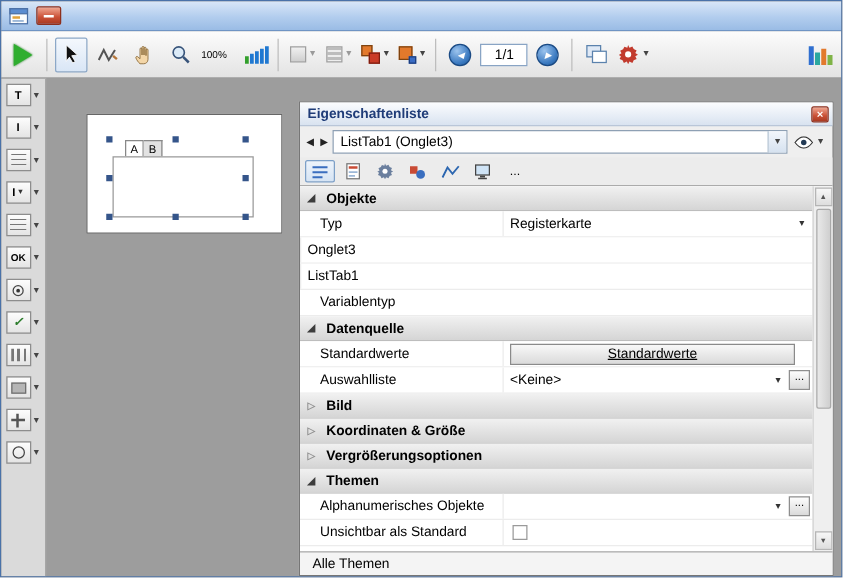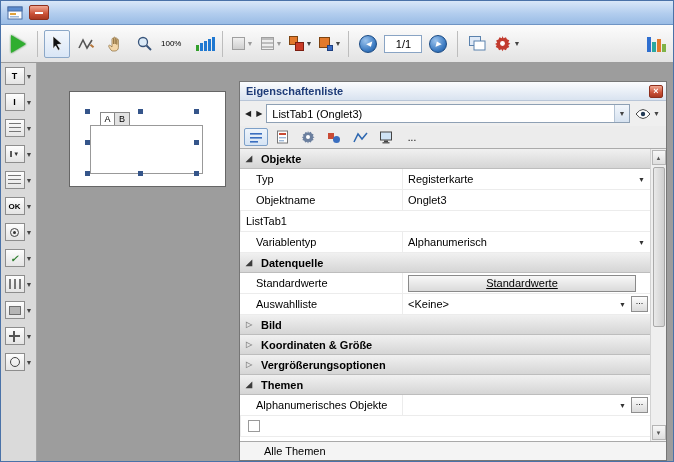--- a/index.html
+++ b/index.html
@@ -100,21 +100,21 @@
   .pell { width:17px; height:16px; border:1px solid #8e8e8e; background:linear-gradient(#fdfdfd,#dadada);
           font-size:9px; line-height:9px; text-align:center; margin-left:2px; }
   .pbtn { flex:1; height:17px; margin-right:12px; border:1px solid #8a8a8a; background:linear-gradient(#f8f8f8,#dadada);
           display:flex; align-items:center; justify-content:center; text-decoration:underline; }
   .pcheck { width:12px; height:12px; border:1px solid #9a9a9a; background:#fff; margin-left:2px; }
   .pscroll { width:16px; background:#efefef; border-left:1px solid #d2d2d2; display:flex; flex-direction:column; align-items:center; }
   .sbtn { width:14px; height:15px; border:1px solid #b5b5b5; background:linear-gradient(#f7f7f7,#dedede);
           display:flex; align-items:center; justify-content:center; font-size:6px; color:#555; margin-top:1px; }
   .sbtn.bottom { margin-top:auto; margin-bottom:1px; }
   .sthumb { width:12px; height:160px; margin-top:2px; border:1px solid #a9a9a9; border-radius:2px; background:linear-gradient(90deg,#e9e9e9,#cfcfcf); }
-  .pfooter { height:19px; border-top:1px solid #a9a9a9; background:#f4f4f4; display:flex; align-items:center; padding-left:24px; }
+  .pfooter { height:19px; border-top:1px solid #a9a9a9; background:#f4f4f4; display:flex; align-items:center; padding-left:10px; }
 </style>
 </head>
 <body>
 
 <div class="window">
 
   <div class="titlebar">
     <svg width="16" height="16" viewBox="0 0 16 16">
       <rect x="1" y="2" width="14" height="12" fill="#fdfdfd" stroke="#4a6fa5"></rect>
       <rect x="1" y="2" width="14" height="4" fill="#5b8cd0" stroke="#4a6fa5"></rect>
@@ -398,38 +398,33 @@
 
             <div class="prow">
               <div class="plabel">Typ</div>
               <div class="pval">
                 <span class="pvtext">Registerkarte</span>
                 <span class="pdd">▼</span>
               </div>
             </div>
 
             <div class="prow">
-              <div class="plabel">Objektname</div>
               <div class="pval">
                 <span class="pvtext">Onglet3</span>
               </div>
             </div>
 
             <div class="prow">
               <div class="pval">
                 <span class="pvtext">ListTab1</span>
               </div>
             </div>
 
             <div class="prow">
               <div class="plabel">Variablentyp</div>
-              <div class="pval">
-                <span class="pvtext">Alphanumerisch</span>
-                <span class="pdd">▼</span>
-              </div>
             </div>
 
             <div class="psec">
               <span class="tri">◢</span>
               <span>Datenquelle</span>
             </div>
 
             <div class="prow">
               <div class="plabel">Standardwerte</div>
               <div class="pval">
@@ -469,20 +464,21 @@
             <div class="prow">
               <div class="plabel">Alphanumerisches Objekte</div>
               <div class="pval">
                 <span class="pvtext"></span>
                 <span class="pdd">▼</span>
                 <span class="pell">...</span>
               </div>
             </div>
 
             <div class="prow">
+              <div class="plabel">Unsichtbar als Standard</div>
               <div class="pval">
                 <span class="pcheck"></span>
               </div>
             </div>
 
           </div>
 
           <div class="pscroll">
             <span class="sbtn">▲</span>
             <span class="sthumb"></span>

